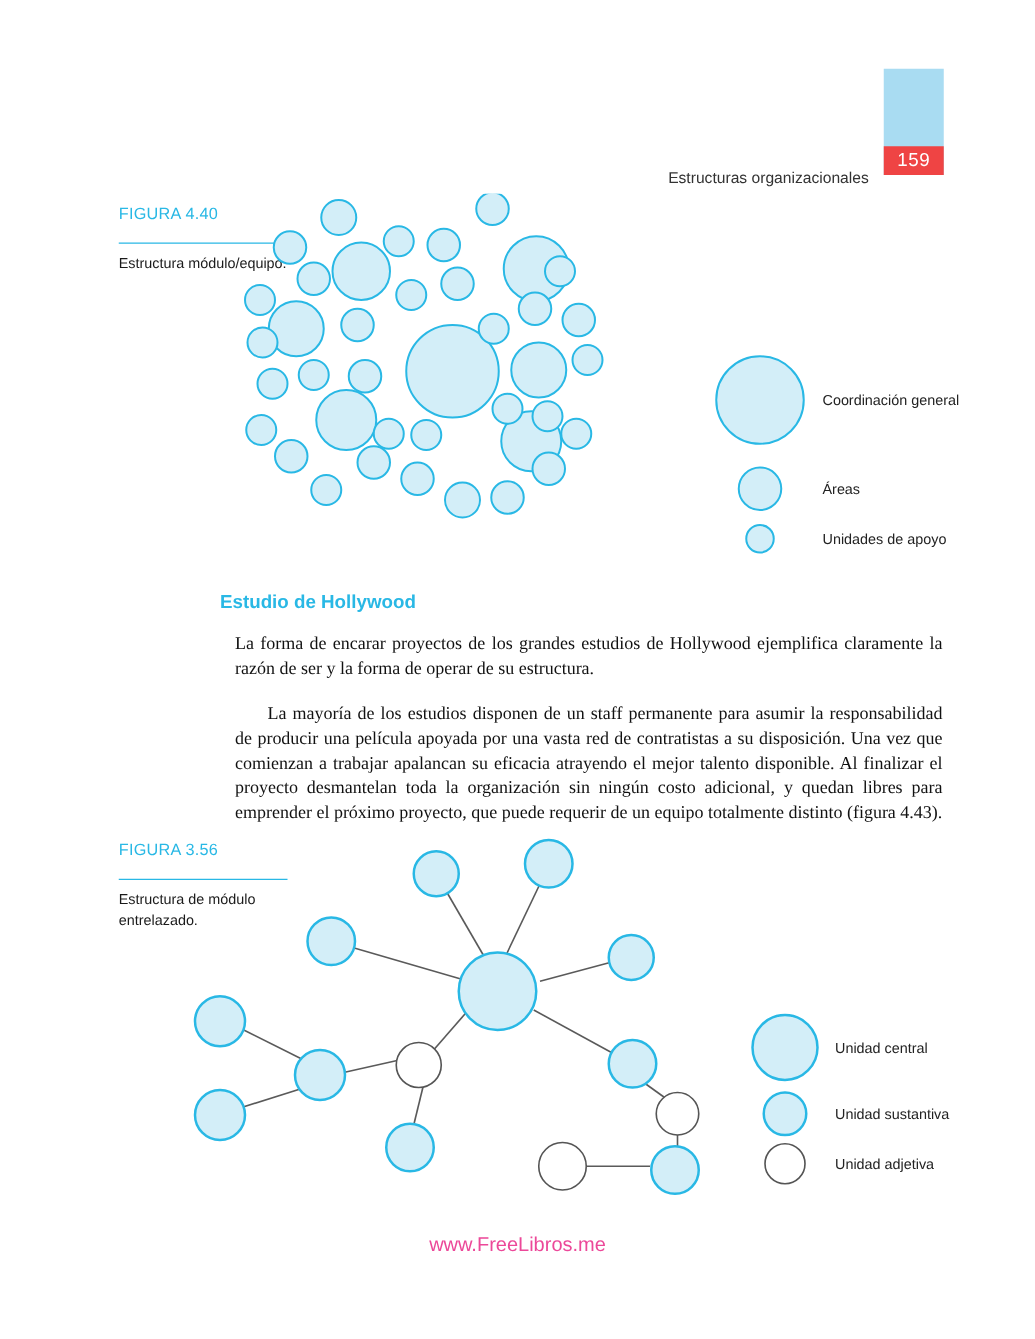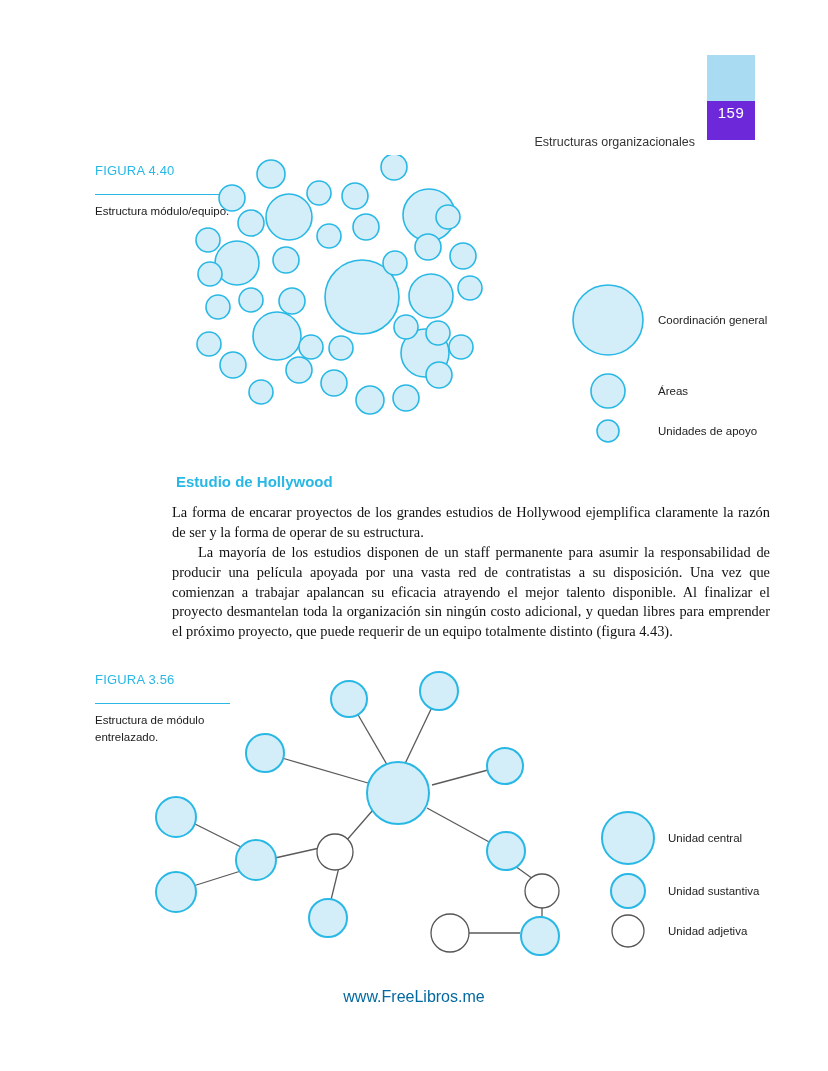--- a/index.html
+++ b/index.html
@@ -28,22 +28,22 @@
     top: 55px;
     width: 48px;
     height: 85px;
     background: #a9dcf2;
   }
   #header-page-number {
     position: absolute;
     left: 0;
     bottom: 0;
     width: 48px;
-    height: 39px;
-    background: #6d28d9;
+    height: 23px;
+    background: #ef4444;
     color: #ffffff;
     font-size: 15px;
     line-height: 23px;
     text-align: center;
     letter-spacing: 0.5px;
   }
   #header-running-title {
     position: absolute;
     right: 133px;
     top: 135px;
@@ -101,41 +101,41 @@
     color: #29b8e5;
     font-size: 15px;
     font-weight: bold;
     margin: 0 0 13px 4px;
   }
   .body-paragraph {
     font-family: "Liberation Serif", serif;
     font-size: 14.4px;
     line-height: 1.38;
     color: #111111;
-    margin: 0;
+    margin: 16px;
     text-align: justify;
   }
   .body-paragraph.indented { text-indent: 26px; }
 
   
   .legend-label {
     font-size: 11.5px;
     fill: #222222;
     font-family: "Liberation Sans", sans-serif;
   }
 
   
   #page-footer {
     position: absolute;
     left: 0;
     top: 988px;
     width: 828px;
     text-align: center;
     font-size: 16px;
-    color: #0369a1;
+    color: #ec4899;
   }
 </style>
 </head>
 <body>
 
 <div id="page-header">
   <div id="header-running-title">Estructuras organizacionales</div>
   <div id="header-tab-block">
     <div id="header-page-number">159</div>
   </div>

